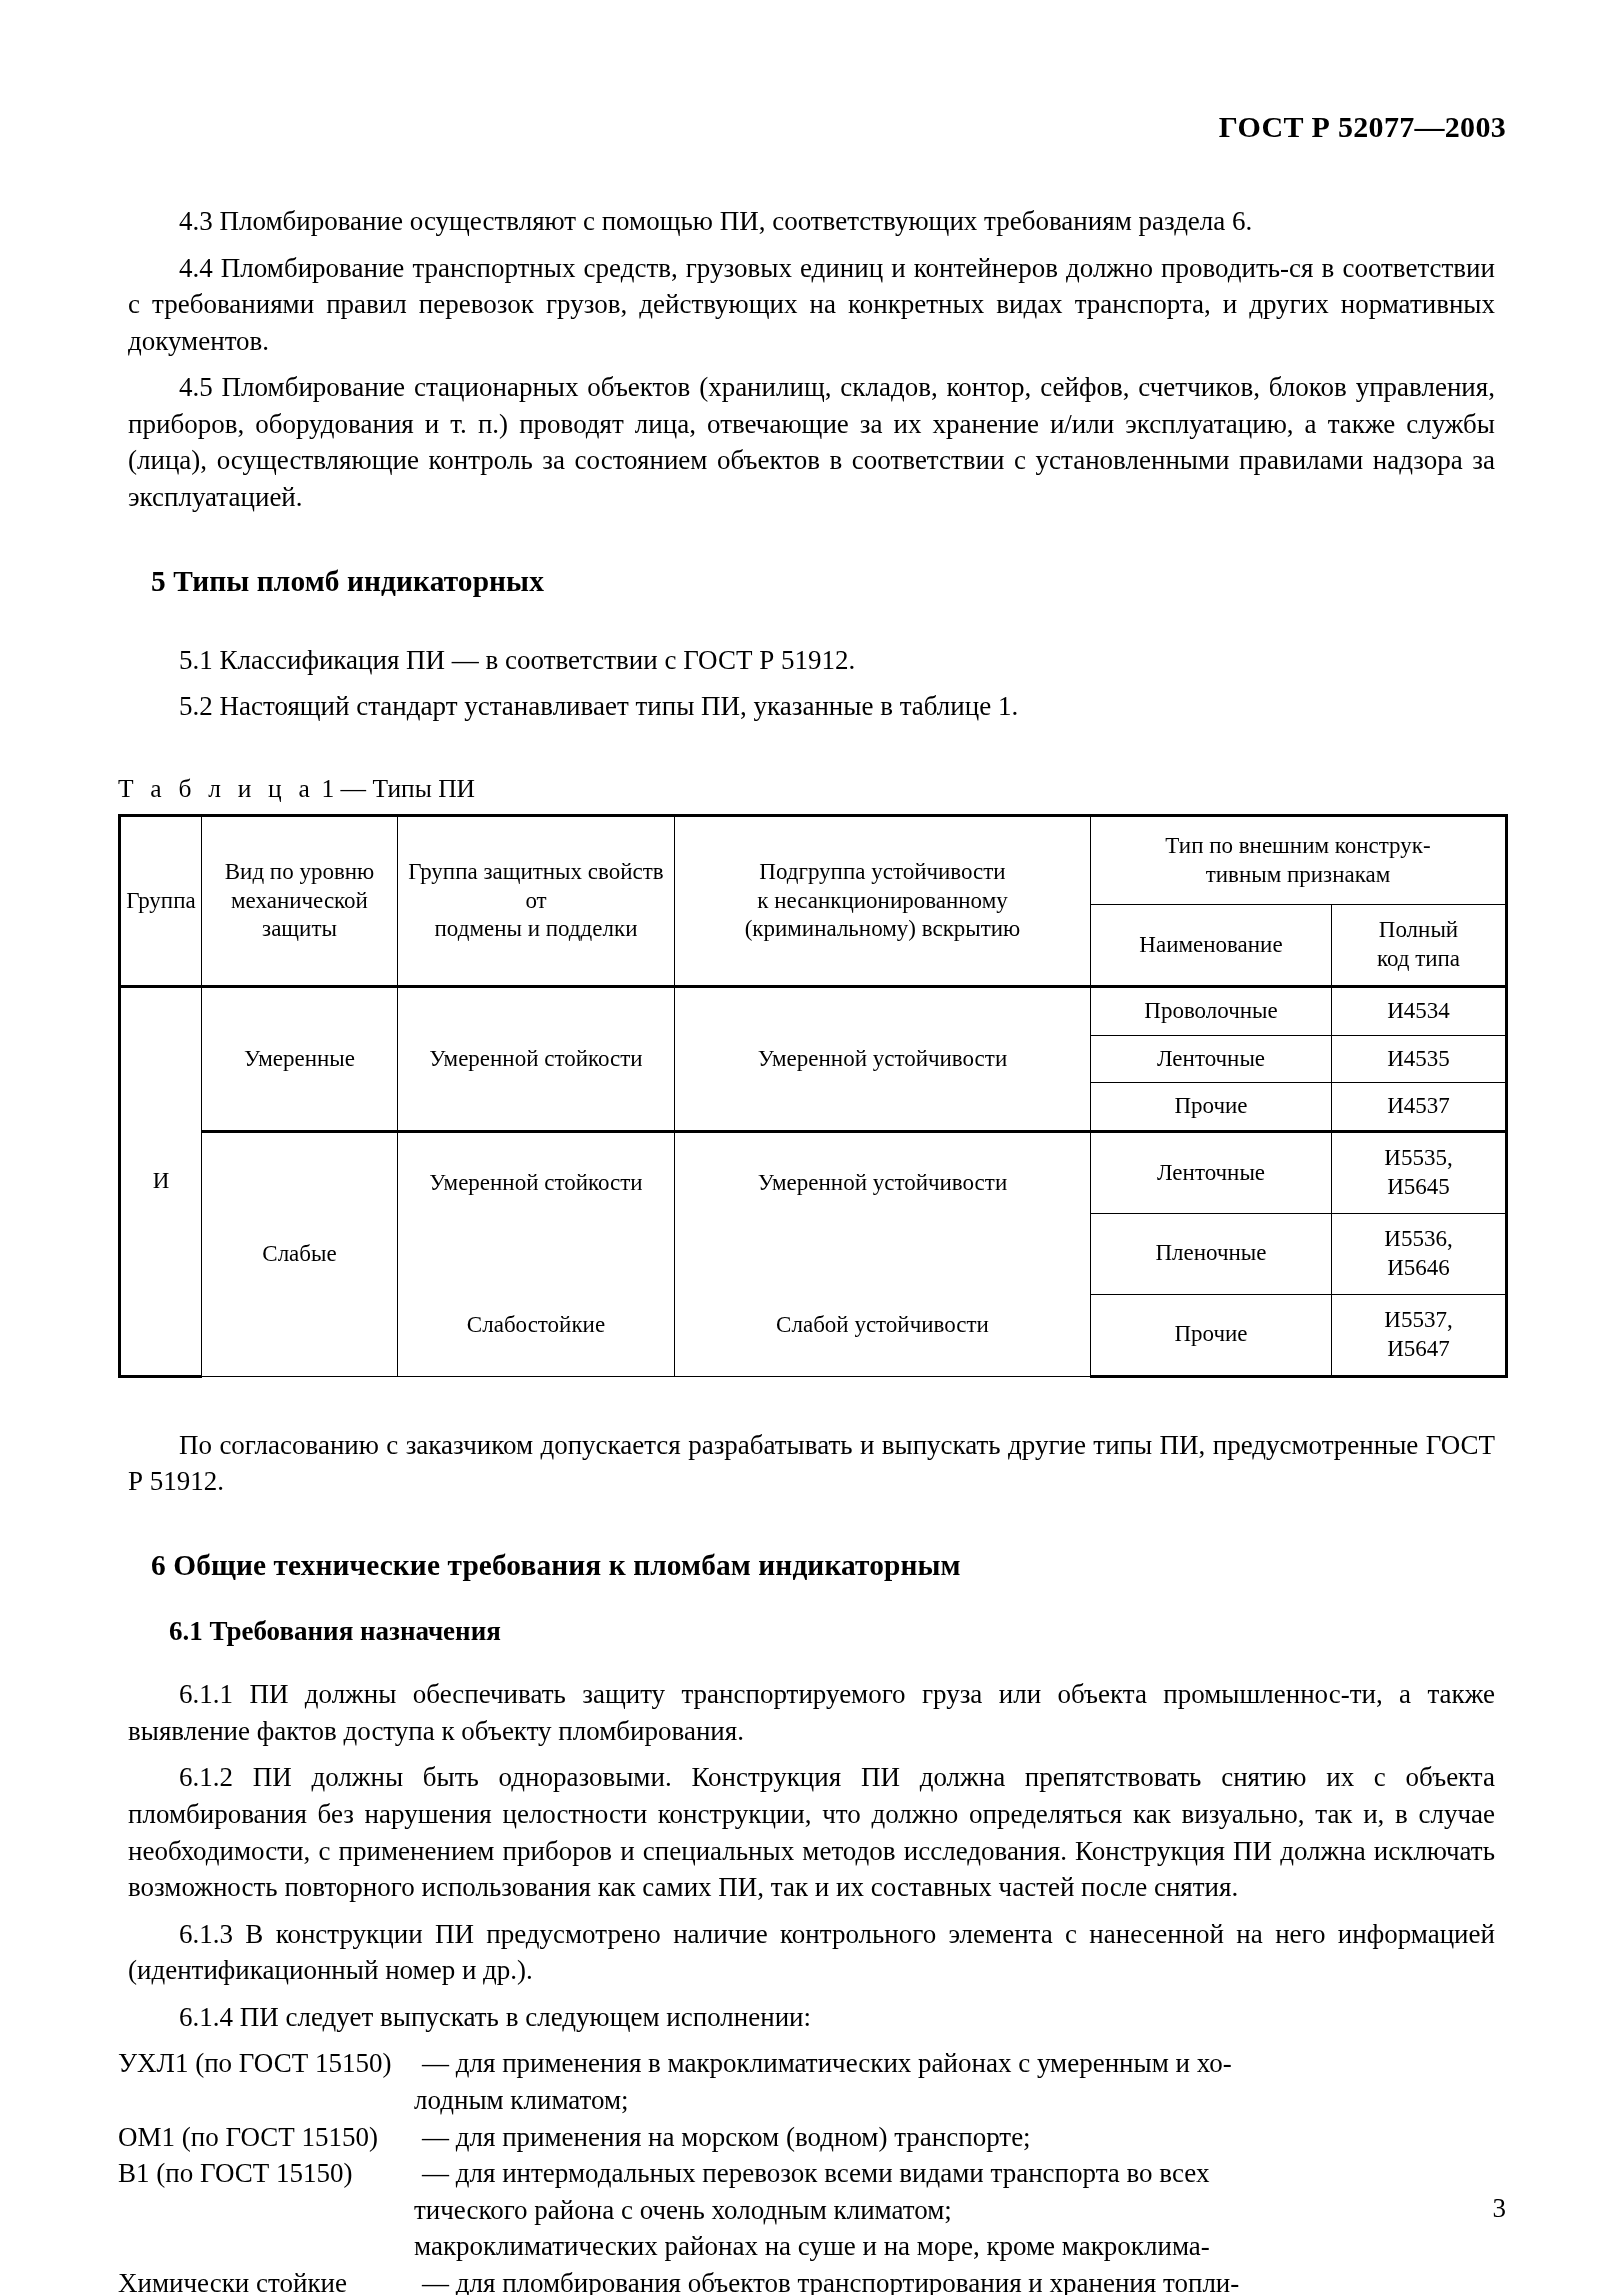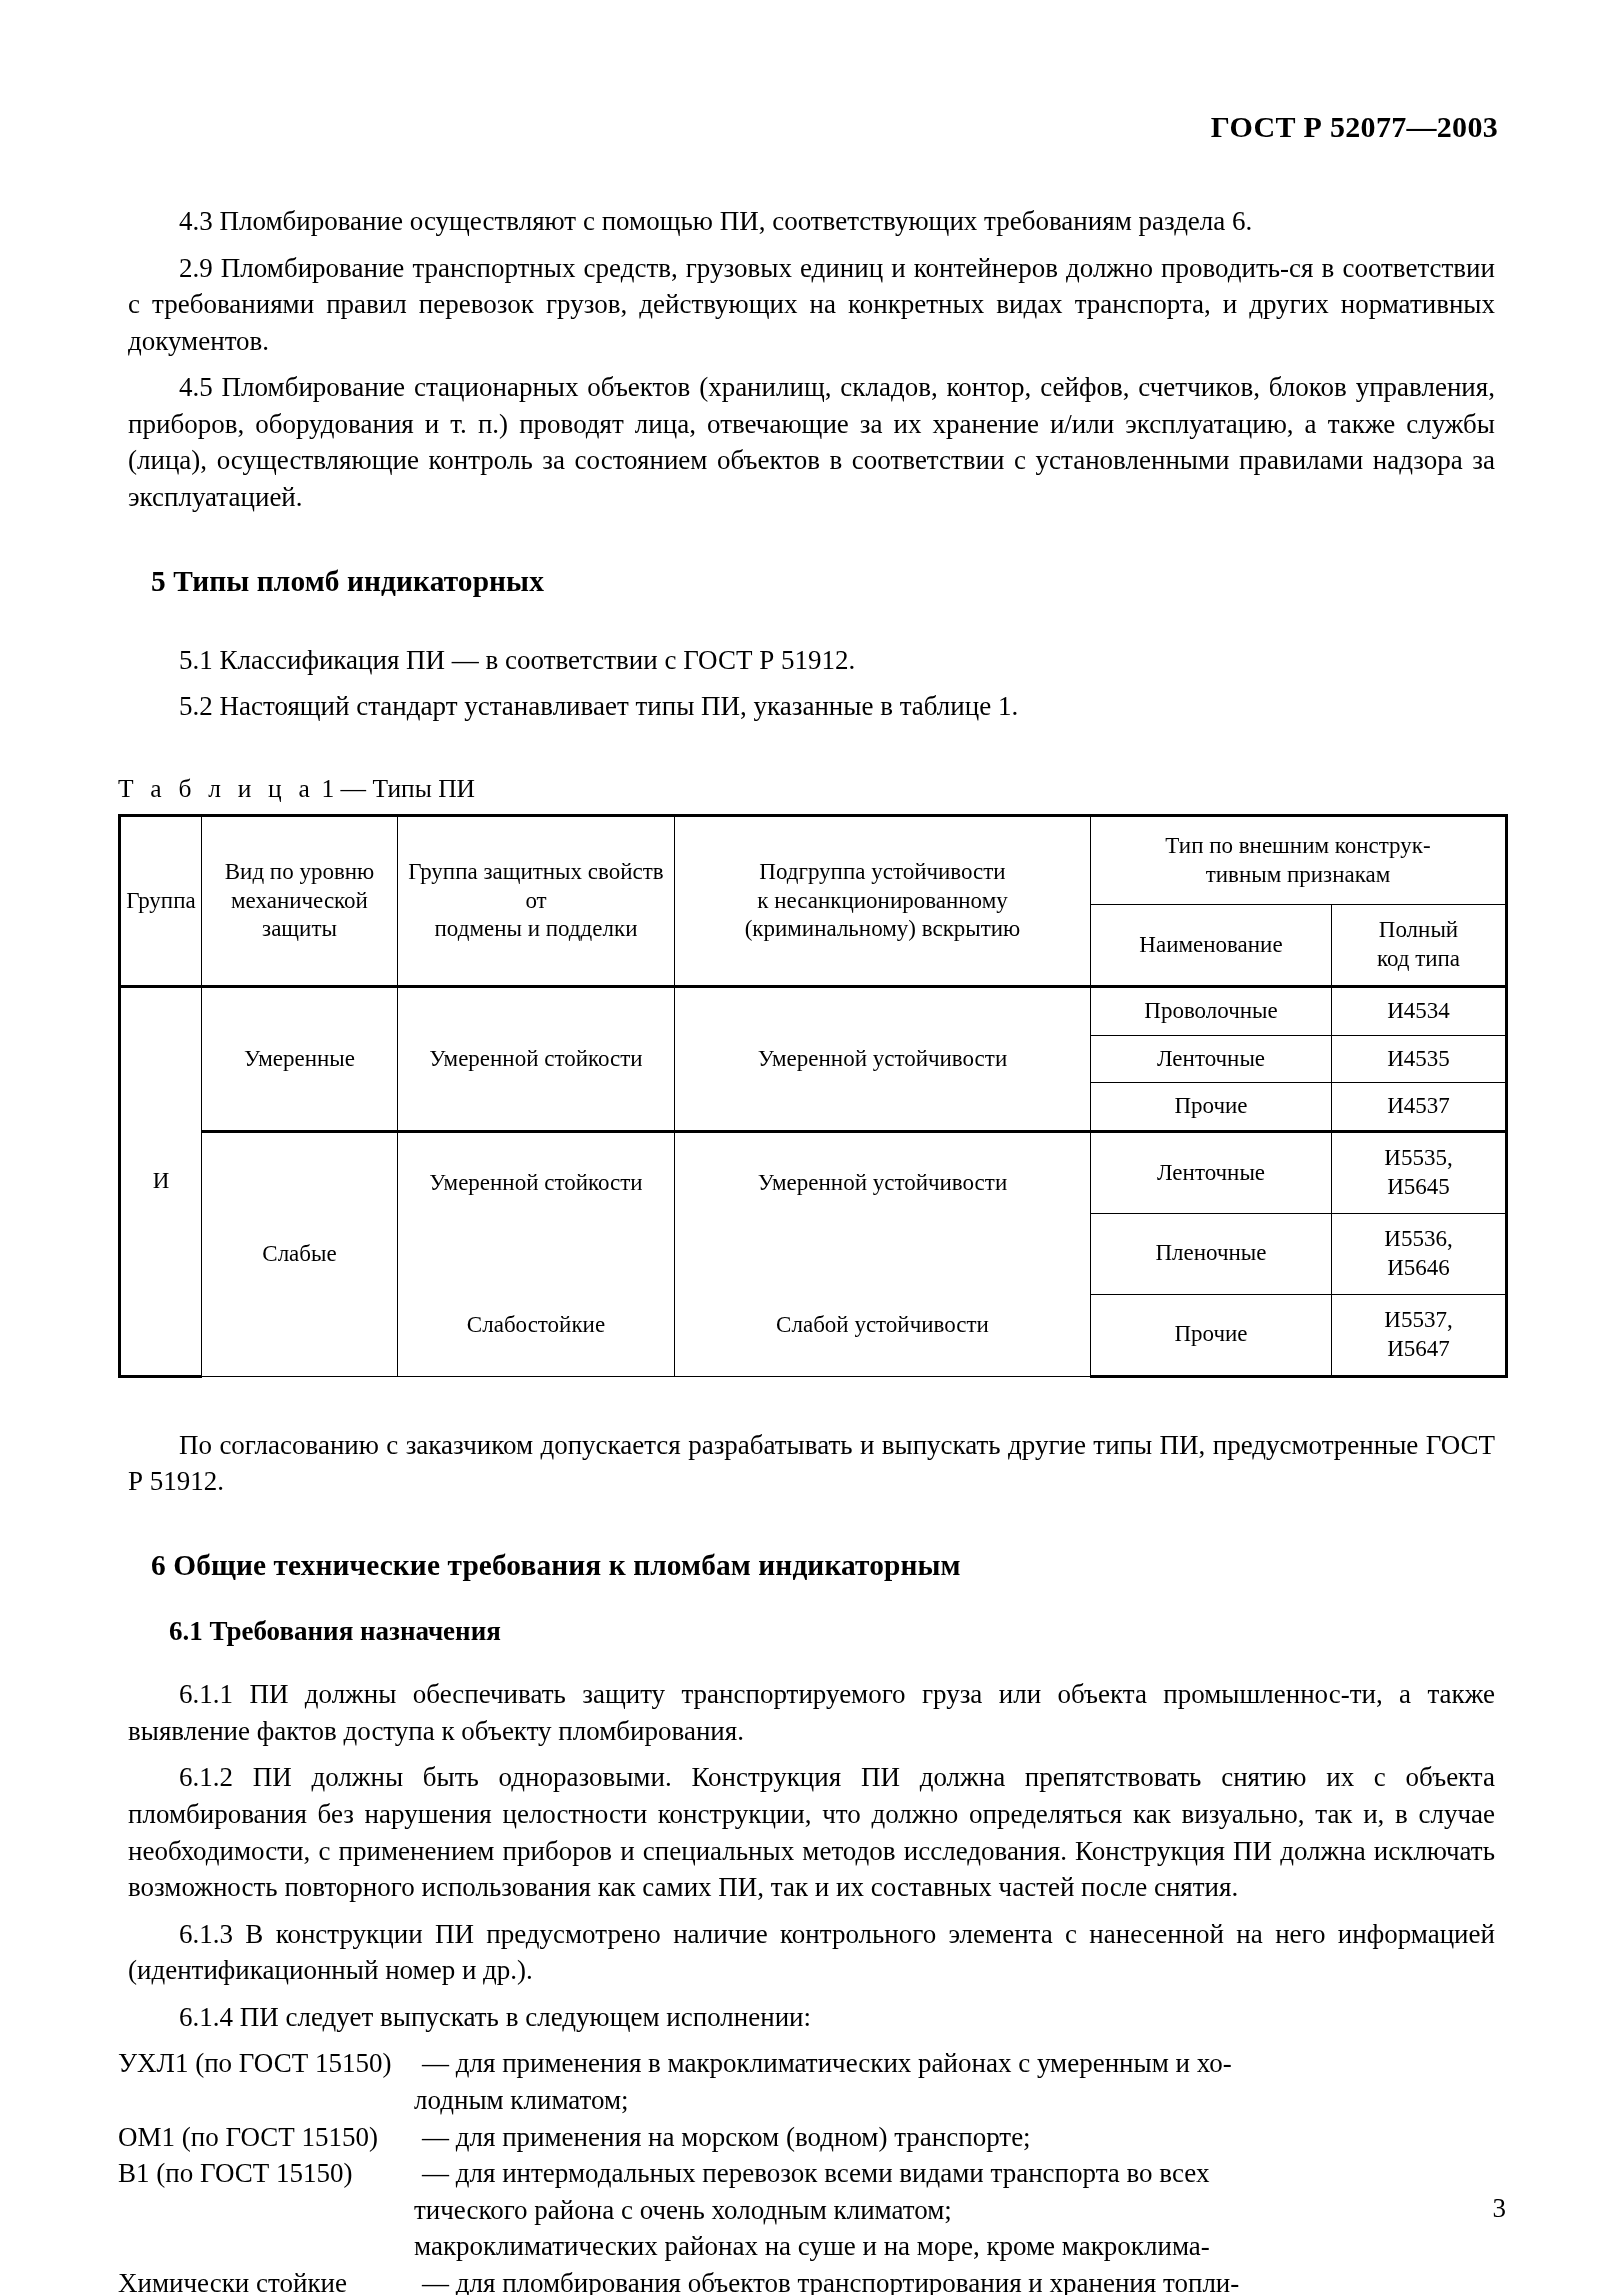--- a/index.html
+++ b/index.html
@@ -6,21 +6,21 @@
   body {
     width:1622px; height:2295px;
     font-family:"Liberation Serif","DejaVu Serif",serif;
     color:#000; position:relative;
     -webkit-font-smoothing:antialiased;
   }
   .page { position:absolute; inset:0; }
 
   
   .doc-header {
-    position:absolute; top:110px; right:124px;
+    position:absolute; top:110px; right:116px;
     font-size:30px; font-weight:bold; letter-spacing:0.3px;
   }
 
   
   .content {
     position:absolute; left:118px; top:193px; width:1387px;
   }
 
   p.body {
     margin:10px; font-size:27px; line-height:1.355;
@@ -92,21 +92,21 @@
 </head>
 <body>
 
 <div class="page">
 
   <div class="doc-header">ГОСТ Р 52077—2003</div>
 
   <div class="content">
 
     <p class="body ind">4.3  Пломбирование осуществляют с помощью ПИ, соответствующих требованиям раздела 6.</p>
-    <p class="body ind">2.9  Пломбирование транспортных средств, грузовых единиц и контейнеров должно проводить-ся в соответствии с требованиями правил перевозок грузов, действующих на конкретных видах транспорта, и других нормативных документов.</p>
+    <p class="body ind">4.4  Пломбирование транспортных средств, грузовых единиц и контейнеров должно проводить-ся в соответствии с требованиями правил перевозок грузов, действующих на конкретных видах транспорта, и других нормативных документов.</p>
     <p class="body ind">4.5  Пломбирование стационарных объектов (хранилищ, складов, контор, сейфов, счетчиков, блоков управления, приборов, оборудования и т. п.) проводят лица, отвечающие за их хранение и/или эксплуатацию, а также службы (лица), осуществляющие контроль за состоянием объектов в соответствии с установленными правилами надзора за эксплуатацией.</p>
 
     <div class="sp-sec-before"></div>
     <p class="h1">5  Типы пломб индикаторных</p>
     <div class="sp-sec-after"></div>
 
     <p class="body ind">5.1  Классификация ПИ — в соответствии с ГОСТ Р 51912.</p>
     <p class="body ind">5.2  Настоящий стандарт устанавливает типы ПИ, указанные в таблице 1.</p>
 
     <div class="sp-sec-before"></div>

